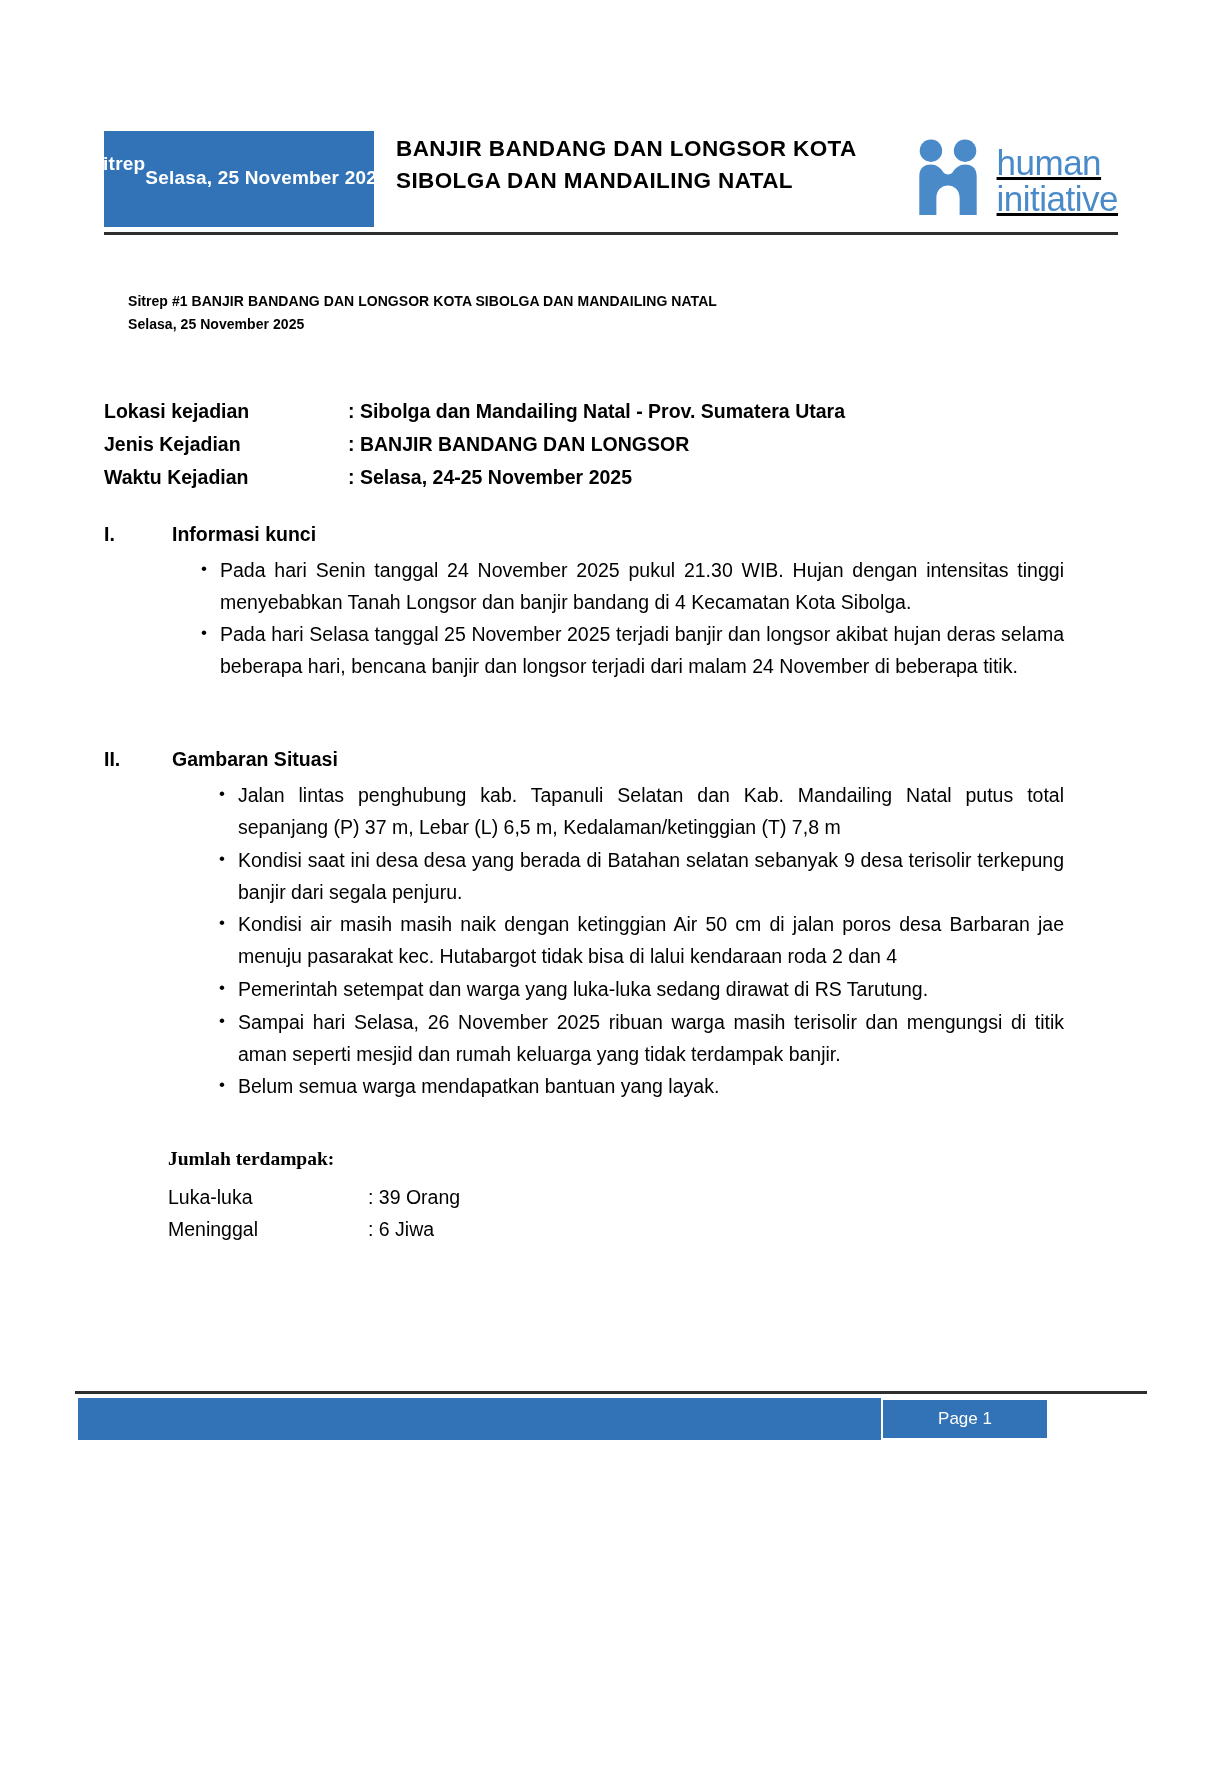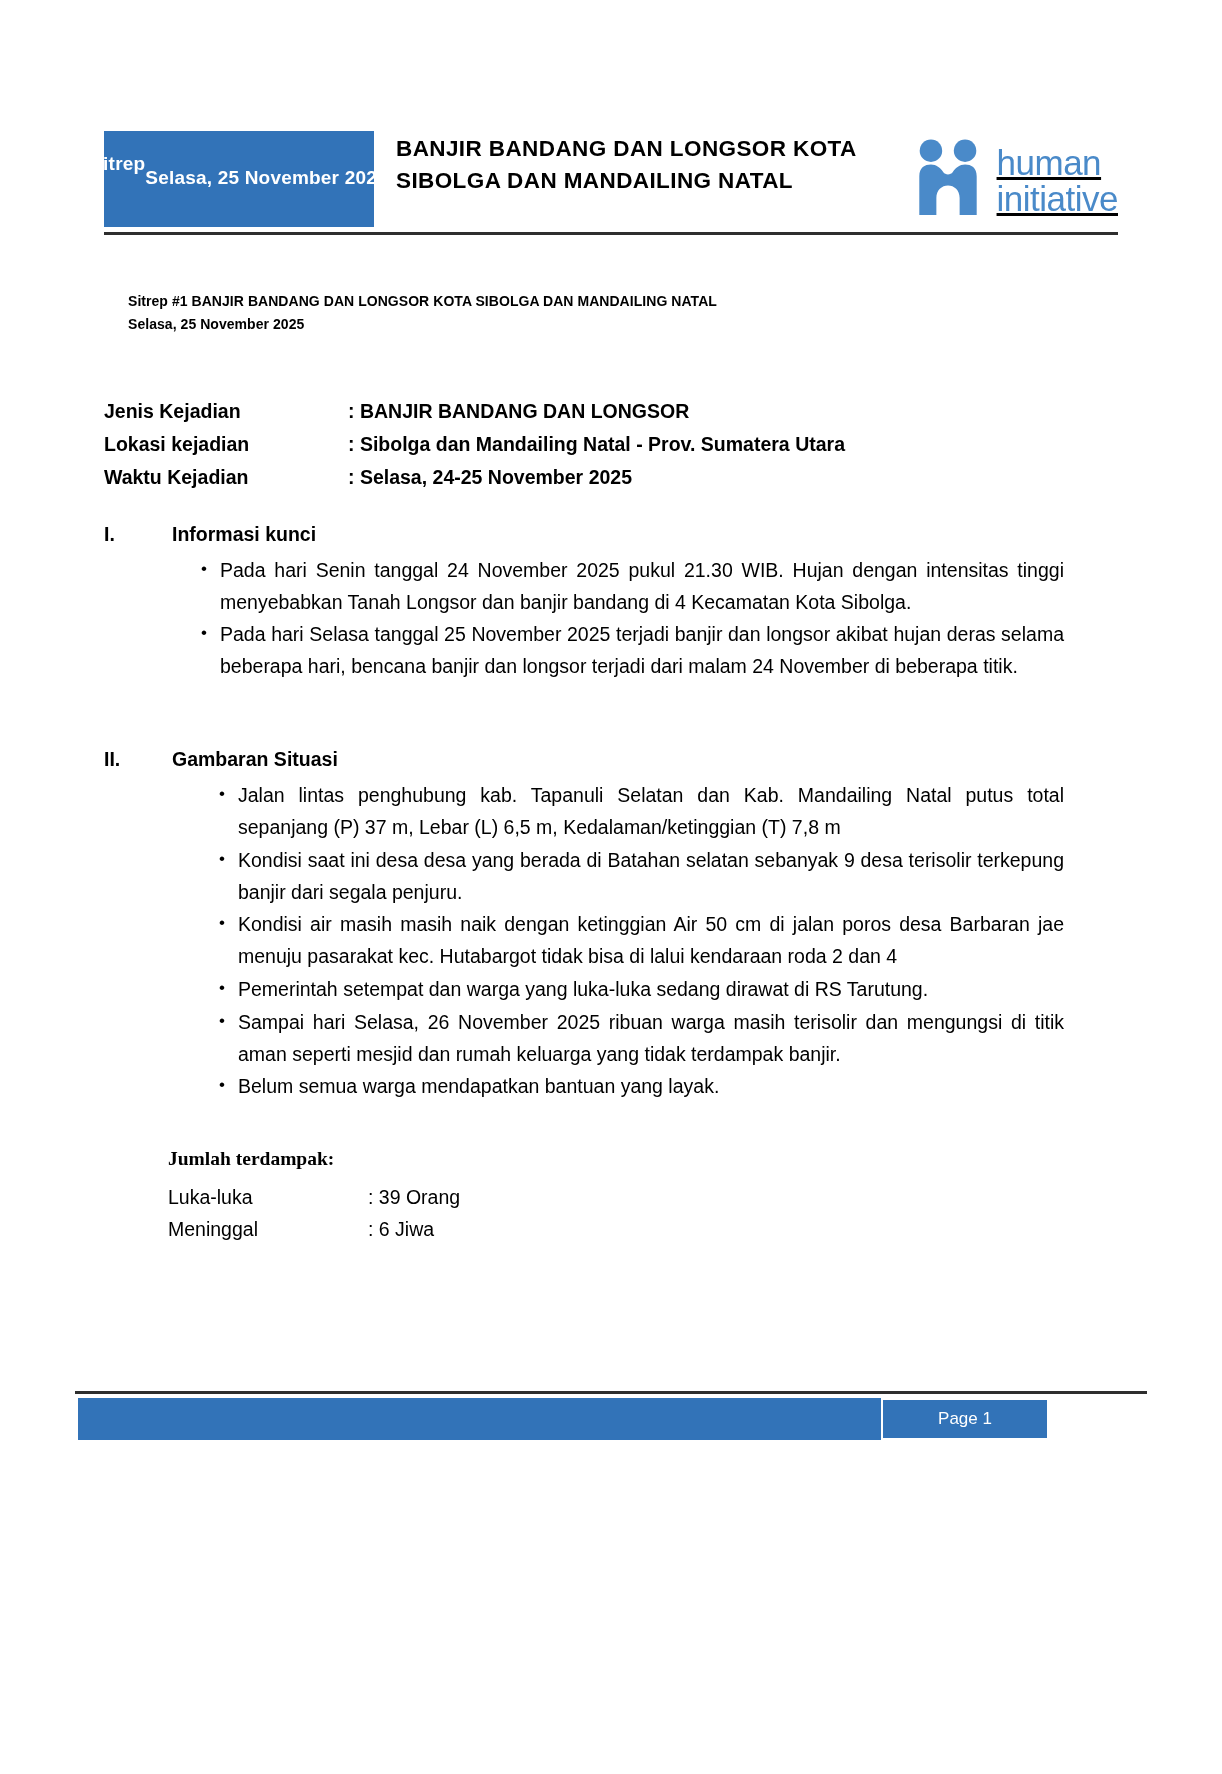--- a/index.html
+++ b/index.html
@@ -280,26 +280,26 @@
   </div>
   <div class="header-rule"></div>
 
   <div class="doc-title">
     <div>Sitrep #1 BANJIR BANDANG DAN LONGSOR KOTA SIBOLGA DAN MANDAILING NATAL</div>
     <div>Selasa, 25 November 2025</div>
   </div>
 
   <div class="details">
     <div class="details-row">
+      <div class="details-label">Lokasi kejadian</div>
+      <div class="details-value">: Sibolga dan Mandailing Natal  - Prov. Sumatera Utara</div>
+    </div>
+    <div class="details-row">
       <div class="details-label">Jenis Kejadian</div>
       <div class="details-value">: BANJIR BANDANG DAN LONGSOR</div>
-    </div>
-    <div class="details-row">
-      <div class="details-label">Lokasi kejadian</div>
-      <div class="details-value">: Sibolga dan Mandailing Natal  - Prov. Sumatera Utara</div>
     </div>
     <div class="details-row">
       <div class="details-label">Waktu Kejadian</div>
       <div class="details-value">: Selasa, 24-25 November 2025</div>
     </div>
   </div>
 
   <div class="section" id="section-1">
     <div class="section-head">
       <div class="section-num">I.</div>

